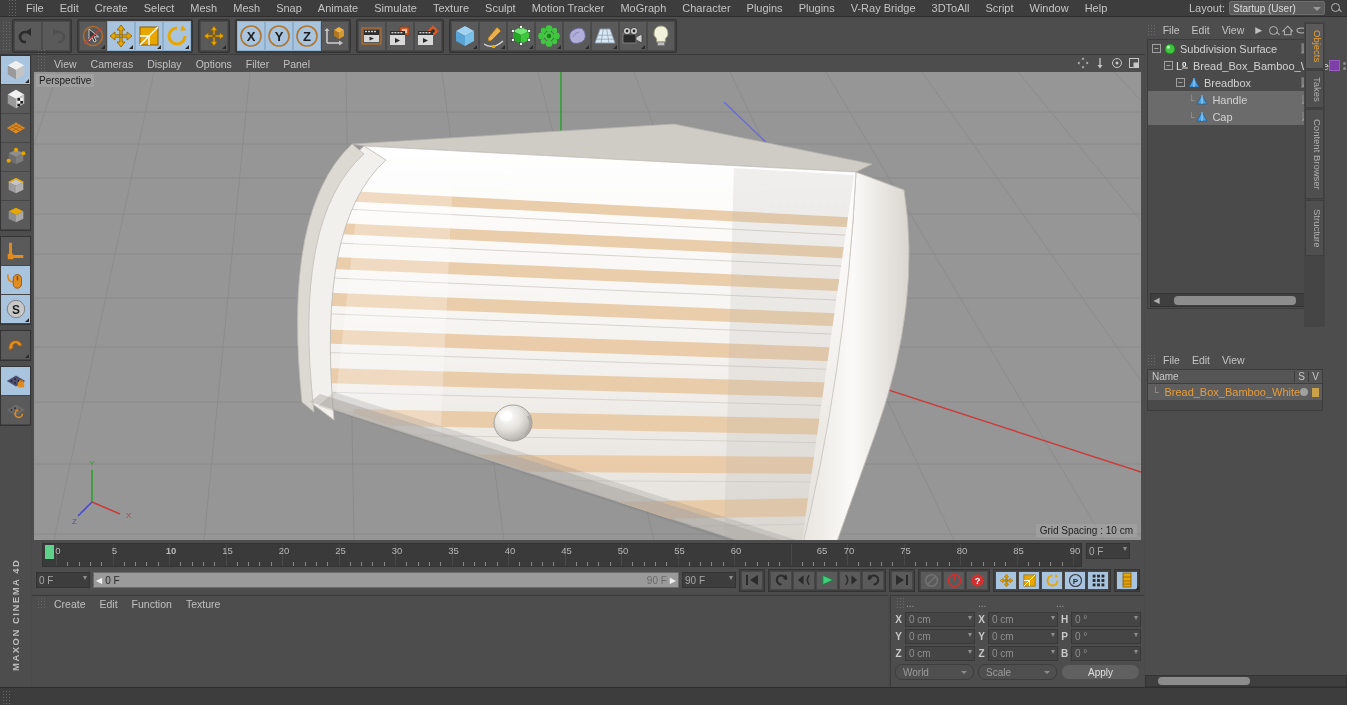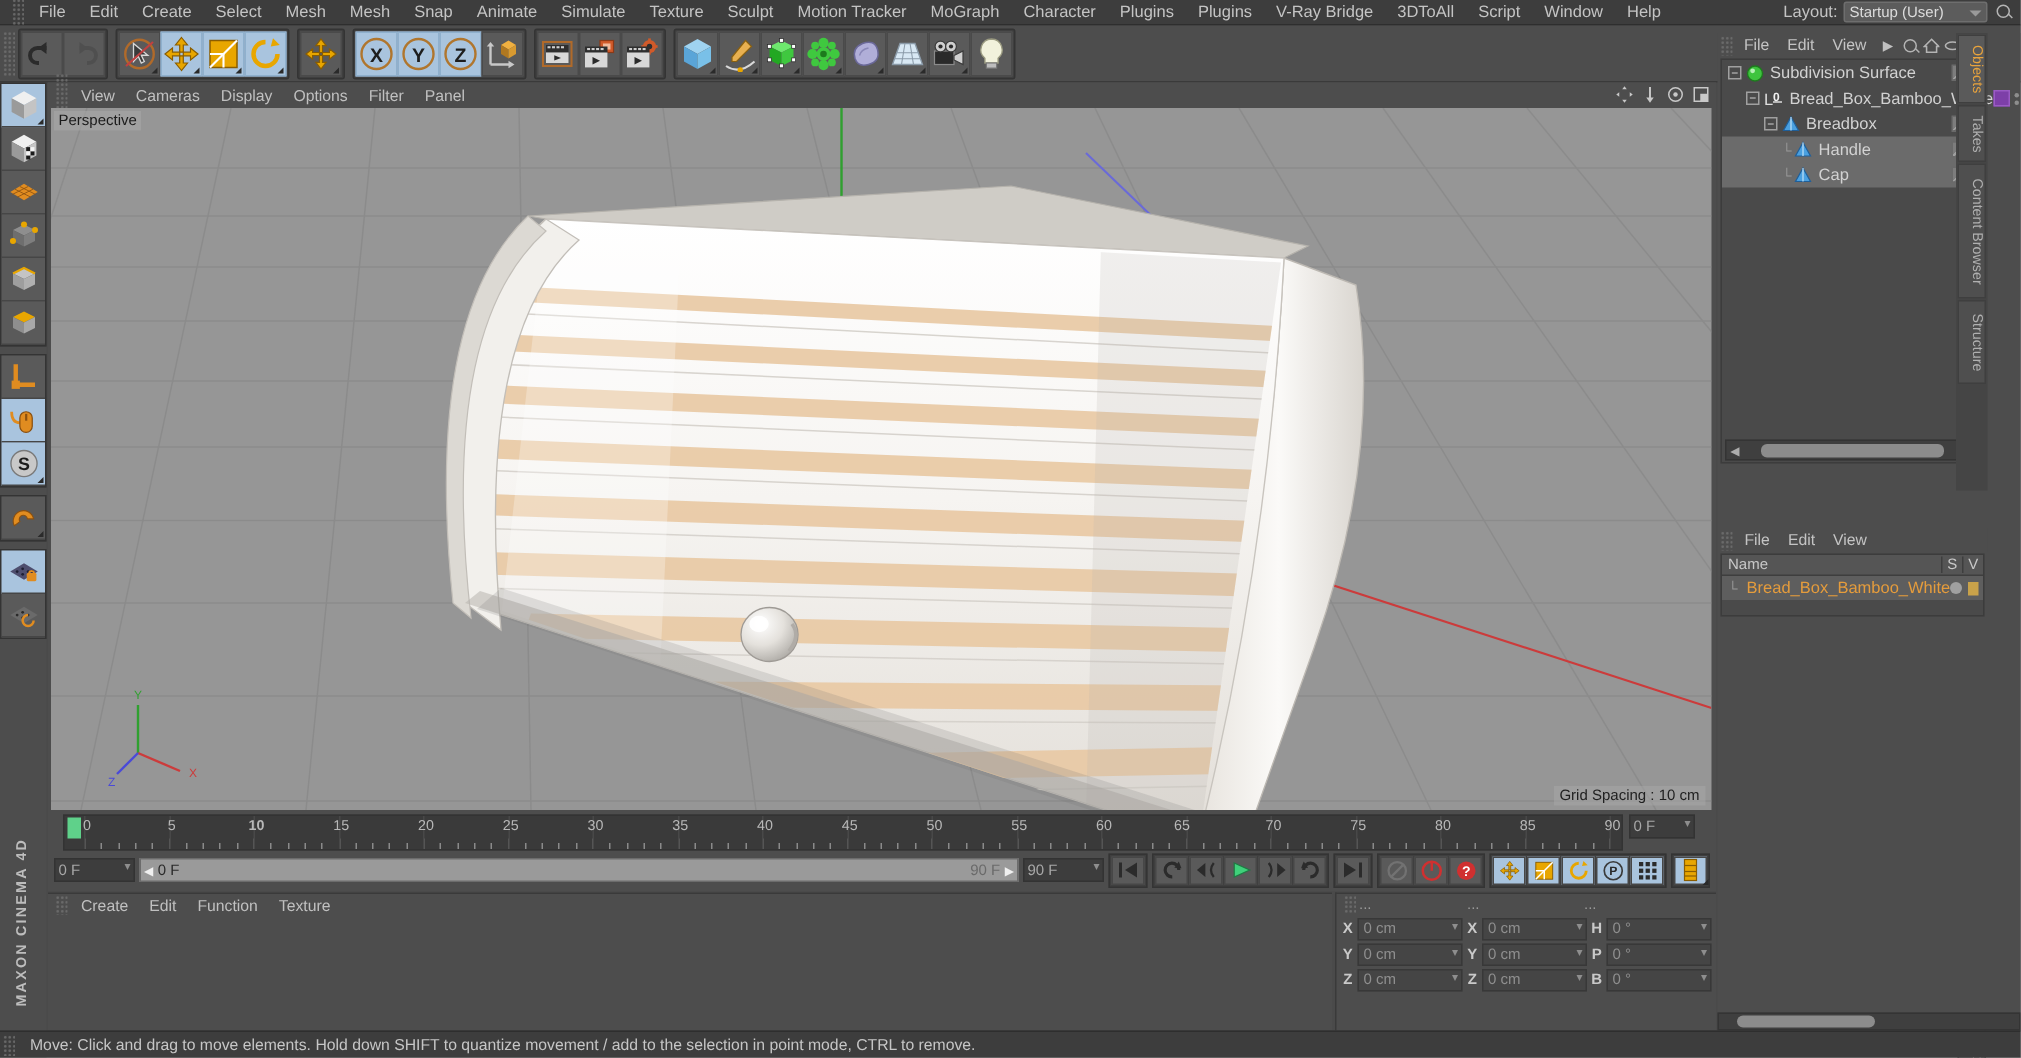--- a/index.html
+++ b/index.html
@@ -949,21 +949,21 @@
       <div class="tick" style="left: 679.7px; height: 4px;"></div>
       <div class="tick" style="left: 691px; height: 7px;"></div>
       <div class="gline" style="left: 691px;"></div>
       <div class="lab" style="left: 693px;">60</div>
       <div class="tick" style="left: 702.3px; height: 4px;"></div>
       <div class="tick" style="left: 713.6px; height: 4px;"></div>
       <div class="tick" style="left: 724.9px; height: 4px;"></div>
       <div class="tick" style="left: 736.2px; height: 4px;"></div>
       <div class="tick" style="left: 747.5px; height: 7px;"></div>
       <div class="gline" style="left: 747.5px;"></div>
-      <div class="lab" style="left: 745px;">65</div>
+      <div class="lab" style="left: 779px;">65</div>
       <div class="tick" style="left: 758.8px; height: 4px;"></div>
       <div class="tick" style="left: 770.1px; height: 4px;"></div>
       <div class="tick" style="left: 781.4px; height: 4px;"></div>
       <div class="tick" style="left: 792.7px; height: 4px;"></div>
       <div class="tick" style="left: 804px; height: 7px;"></div>
       <div class="gline" style="left: 804px;"></div>
       <div class="lab" style="left: 806px;">70</div>
       <div class="tick" style="left: 815.3px; height: 4px;"></div>
       <div class="tick" style="left: 826.6px; height: 4px;"></div>
       <div class="tick" style="left: 837.9px; height: 4px;"></div>
@@ -1211,20 +1211,31 @@
       <span>0 cm</span>
       <span class="spin">▾</span>
     </div>
     <span class="clab">B</span>
     <div class="cfield">
       <span>0 °</span>
       <span class="spin">▾</span>
     </div>
   </div>
 
+  <div id="coordfoot">
+    <div class="cselect">
+      <span>World</span>
+      <span class="arrow"></span>
+    </div>
+    <div class="cselect">
+      <span>Scale</span>
+      <span class="arrow"></span>
+    </div>
+    <div id="applybtn">Apply</div>
+  </div>
 </div>
 
 <div id="rightcol">
 
   <div id="objmgr">
     <div class="pmenu">
       <div class="gripdots" style="height:13px;"></div>
       <div class="mi">File</div>
       <div class="mi">Edit</div>
       <div class="mi">View</div>
@@ -1367,14 +1378,13 @@
     </div>
   </div>
 </div>
 
 <div id="rscroll">
   <div class="thumb"></div>
 </div>
 
 <div id="statusbar">
   <div class="gripdots" style="height:14px;"></div>
-  <div class="txt">Move: Click and drag to move elements. Hold down SHIFT to quantize movement / add to the selection in point mode, CTRL to remove.</div>
 </div>
 
 </body></html>

